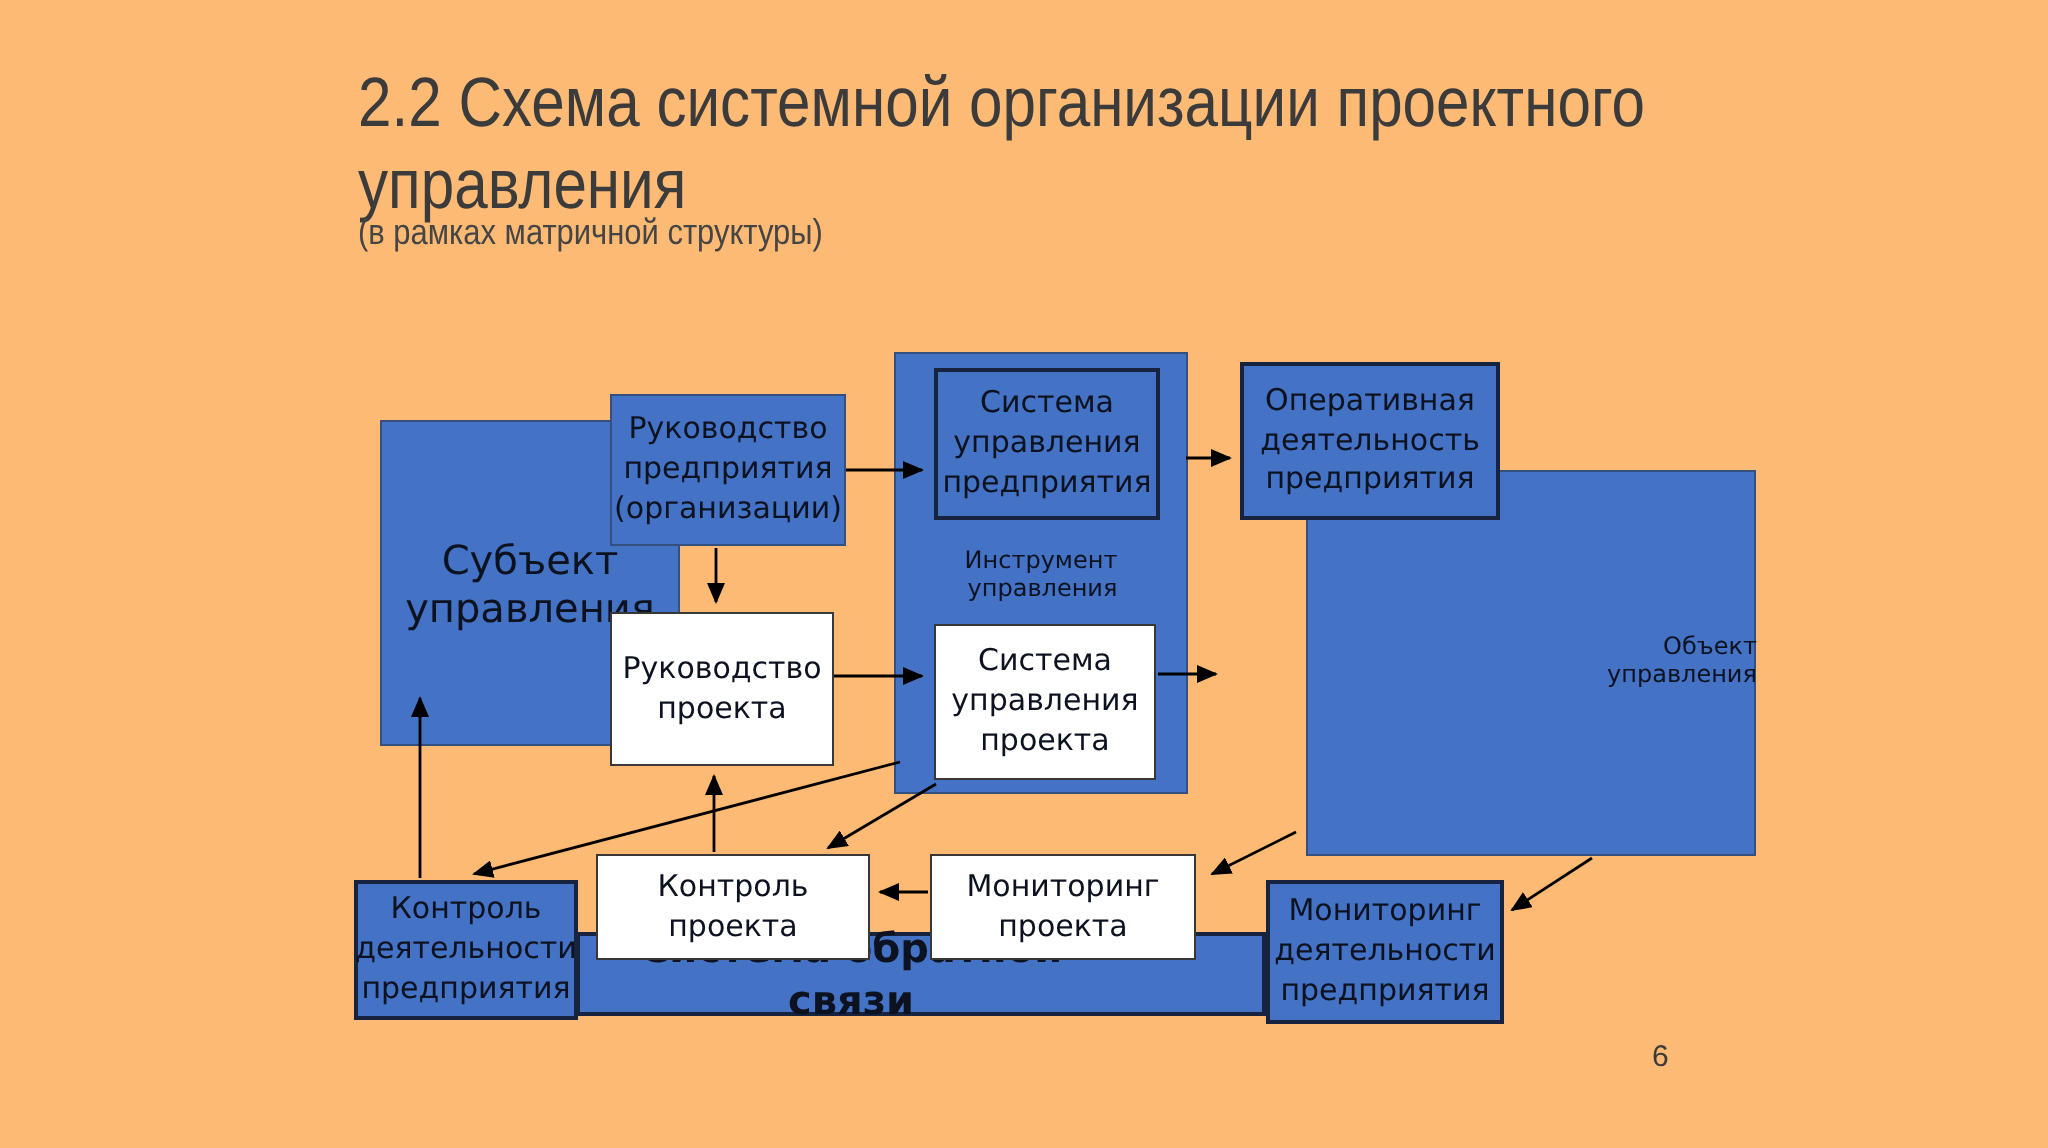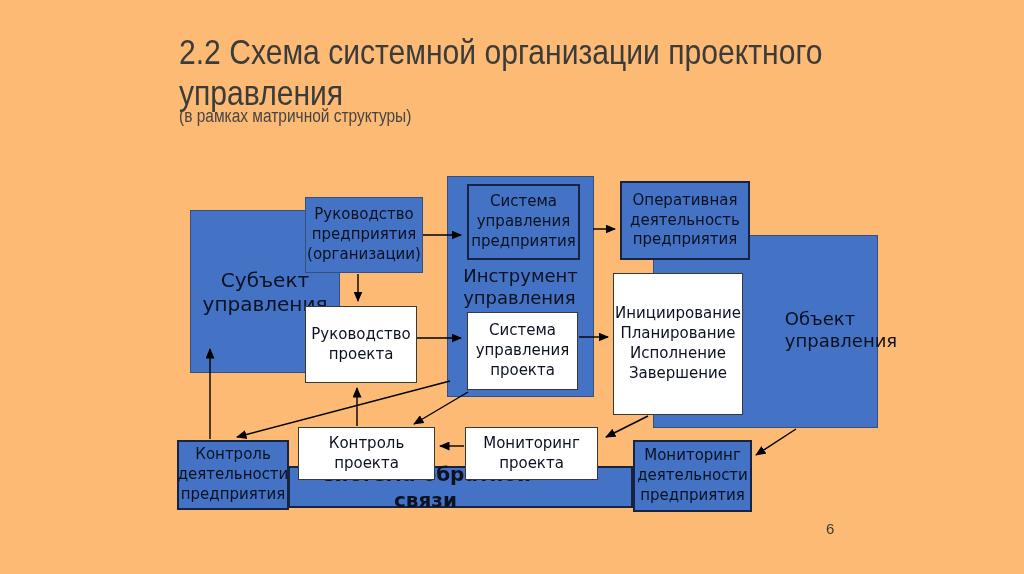--- a/index.html
+++ b/index.html
@@ -22,21 +22,21 @@
     display:flex;align-items:center;justify-content:center;
     text-align:center;white-space:pre-line;
     color:#0c1220;font-size:15px;line-height:1.32;
   }
   .blue{background:var(--blue,#4472c4);border:1px solid var(--blue-edge,#35507e);}
   .blue-bordered{background:var(--blue,#4472c4);border:2px solid var(--dark-border,#17233f);}
   .white{background:#ffffff;border:1.5px solid #383838;}
   .big-label{font-size:20px;line-height:1.2;}
   .overlay-label{
     position:absolute;box-sizing:border-box;display:flex;align-items:center;justify-content:center;
-    text-align:left;white-space:pre-line;color:#0c1220;font-size:18px;line-height:1.2;
+    text-align:right;white-space:pre-line;color:#0c1220;font-size:12px;line-height:1.2;
   }
   .feedback-bar{padding-right:70px;font-size:20px;font-weight:bold;}
   .page-number{
     position:absolute;left:826px;top:520px;font-size:15px;color:#3b3b3b;
     font-family:"Liberation Sans",sans-serif;
   }
   .arrows{position:absolute;left:0;top:0;pointer-events:none;}
 </style>
 </head>
 <body>
@@ -74,24 +74,20 @@
   <div class="overlay-label" style="left:772px;top:306px;width:138px;height:48px">Объект
 управления</div>
 
   <div class="box white" style="left:305px;top:306px;width:112px;height:77px">Руководство
 проекта</div>
 
   <div class="box white" style="left:467px;top:312px;width:111px;height:78px">Система
 управления
 проекта</div>
 
-  <div class="box white" style="left:613px;top:273px;width:130px;height:142px">Инициирование
-Планирование
-Исполнение
-Завершение</div>
 
   <div class="box white" style="left:298px;top:427px;width:137px;height:53px">Контроль
 проекта</div>
 
   <div class="box white" style="left:465px;top:427px;width:133px;height:53px">Мониторинг
 проекта</div>
 
   <div class="box blue-bordered" style="left:177px;top:440px;width:112px;height:70px">Контроль
 деятельности
 предприятия</div>

